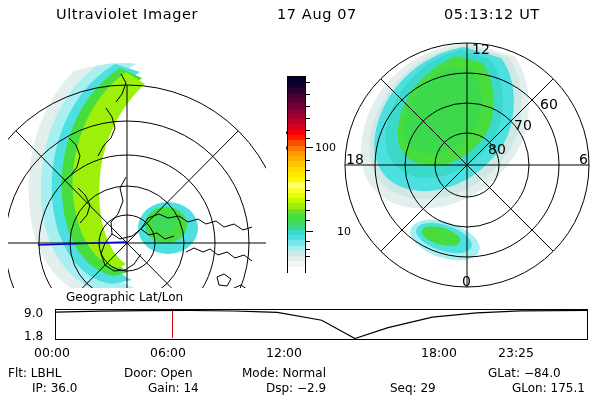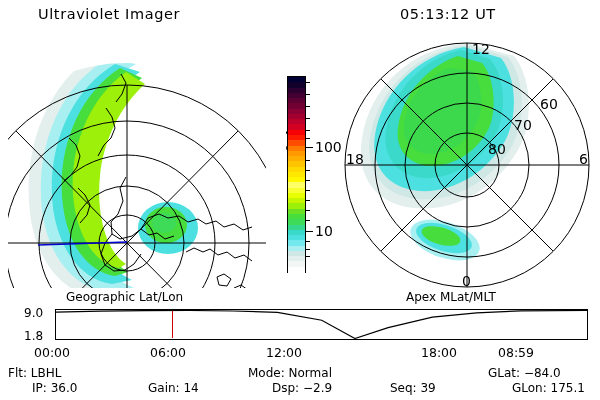--- a/index.html
+++ b/index.html
@@ -4,72 +4,73 @@
 <title>Ultraviolet Imager</title>
 <style>
   html,body{margin:0;padding:0;background:#ffffff;}
   body{width:600px;height:400px;overflow:hidden;
        font-family:"DejaVu Sans","Liberation Sans",sans-serif;color:#000;}
   #root{position:relative;width:600px;height:400px;}
 
   
   .header{position:absolute;left:0;top:6px;width:600px;height:26px;}
   .header span{position:absolute;top:0;font-size:14.5px;letter-spacing:.6px;white-space:nowrap;}
-  .h-title{left:38px;}
+  .h-title{left:56px;}
   .h-date{left:277px;}
-  .h-time{left:400px;text-align:right;}
+  .h-time{left:444px;text-align:right;}
 
   
   .panel{position:absolute;}
   .panel svg{display:block;}
 
   .cap{position:absolute;font-size:12px;white-space:nowrap;}
   .cap-geo{left:66px;top:290px;}
   .cap-apex{left:406px;top:290px;}
 
   
   .cbar-wrap{position:absolute;left:265px;top:60px;width:86px;height:230px;}
   .cbar{position:absolute;left:22px;top:16px;width:19px;height:197px;
         border:1px solid #000;box-sizing:border-box;}
   .cbar-seg{position:absolute;left:0;width:100%;}
   .cbar-ticks{position:absolute;left:41px;top:16px;width:7px;height:197px;}
   .ctick{position:absolute;left:0;height:1px;background:#000;}
   .ctick.major{width:7px;}
   .ctick.minor{width:4px;}
-  .clabel{position:absolute;left:50px;font-size:14px;white-space:nowrap;
+  .clabel{position:absolute;left:50px;font-size:11px;white-space:nowrap;
           transform:translateY(-50%);}
   .cbar-axis-label{position:absolute;left:-52px;top:50%;width:160px;
         text-align:center;font-size:12.5px;white-space:nowrap;
         transform:translateY(-50%) rotate(-90deg);transform-origin:center center;}
   .cbar-axis-label sup{font-size:9px;vertical-align:super;}
 
   
   .alt{position:absolute;left:0;top:303px;width:600px;height:48px;}
   .alt-ytick{position:absolute;left:24px;font-size:12px;white-space:nowrap;
              transform:translateY(-50%);}
   .alt-box{position:absolute;left:55px;top:6px;width:533px;height:31px;
            border:1px solid #000;box-sizing:border-box;}
   .alt-marker{position:absolute;width:1px;top:1px;bottom:1px;background:#d00000;}
   .xtick{position:absolute;font-size:12.5px;white-space:nowrap;top:42px;}
 
   
   .footer{position:absolute;left:0;top:366px;width:560px;height:32px;font-size:12px;}
   .footer span{position:absolute;white-space:nowrap;}
   .f-r1{top:0;}
   .f-r2{top:15px;margin-left:24px;}
-  .fc0{left:8px;}  .fc1{left:124px;} .fc2{left:248px;text-align:center;}
+  .fc0{left:8px;}  .fc1{left:124px;} .fc2{left:242px;text-align:center;}
   .fc3{left:366px;} .fc4{left:488px;}
 </style>
 </head>
 <body>
 
 <div id="root">
 
   <div class="header">
     <span class="h-title">Ultraviolet Imager</span>
+    <span class="h-date">17 Aug 07</span>
     <span class="h-time">05:13:12 UT</span>
   </div>
 
   <div class="panel" style="left:8px;top:38px;">
     <svg width="258" height="250" viewBox="0 0 258 250">
       <defs>
         <clipPath id="geoClip">
           <circle cx="119" cy="205" r="180"></circle>
         </clipPath>
         <radialGradient id="auroraArc" cx="0.5" cy="0.5" r="0.5">
@@ -197,21 +198,21 @@
         <div class="ctick minor" style="top: 104px;"></div>
         <div class="ctick minor" style="top: 114px;"></div>
         <div class="ctick minor" style="top: 124px;"></div>
         <div class="ctick minor" style="top: 134px;"></div>
         <div class="ctick minor" style="top: 144px;"></div>
         <div class="ctick minor" style="top: 165px;"></div>
         <div class="ctick minor" style="top: 173px;"></div>
         <div class="ctick minor" style="top: 180px;"></div>
       </div>
     <div class="clabel" style="top:87px;">100</div>
-    <div class="clabel" style="top:171px;">10</div>
+    <div class="clabel" style="top:171px;margin-left:22px;">10</div>
   </div>
 
   <div class="panel" style="left:336px;top:38px;">
     <svg width="262" height="256" viewBox="0 0 262 256">
       <defs>
         <clipPath id="apexClip">
             <circle cx="131" cy="127" r="122"></circle>
           </clipPath>
       </defs>
 
@@ -253,46 +254,46 @@
       <text x="136" y="16" font-size="14" font-family="DejaVu Sans, sans-serif">12</text>
       <text x="10" y="126" font-size="14" font-family="DejaVu Sans, sans-serif">18</text>
       <text x="243" y="126" font-size="14" font-family="DejaVu Sans, sans-serif">6</text>
       <text x="126" y="248" font-size="14" font-family="DejaVu Sans, sans-serif">0</text>
 
       <text x="204" y="71" font-size="14" font-family="DejaVu Sans, sans-serif">60</text>
       <text x="178" y="92" font-size="14" font-family="DejaVu Sans, sans-serif">70</text>
       <text x="152" y="116" font-size="14" font-family="DejaVu Sans, sans-serif">80</text>
     </svg>
   </div>
-  <span class="cap cap-apex">Apex MLat/MLT</span>
 
   <div class="alt">
 
     <span class="alt-ytick" style="top:10px;text-align:right;">9.0</span>
     <span class="alt-ytick" style="top:33px;">1.8</span>
 
     <div class="alt-box">
       <svg width="531" height="29" viewBox="0 0 531 29" preserveAspectRatio="none">
         <polyline id="alt-curve" fill="none" stroke="#000" stroke-width="1.2" points="0.0,2.2 44.3,1.1 88.6,0.6 132.8,0.5 177.1,1.0 221.4,2.4 265.7,10.2 298.9,28.5 332.1,17.6 376.4,7.1 420.7,2.8 464.9,0.9 531.0,0.5"></polyline>
       </svg>
       <div class="alt-marker" id="alt-marker" style="left: 115.5px; background: rgb(208, 0, 0);"></div>
     </div>
 
     <span class="xtick" style="left:34px;">00:00</span>
     <span class="xtick" style="left:150px;">06:00</span>
     <span class="xtick" style="left:266px;">12:00</span>
     <span class="xtick" style="left:382px;margin-left:39px;">18:00</span>
-    <span class="xtick" style="left:498px;">08:59</span>
+    <span class="xtick" style="left:498px;">23:25</span>
   </div>
 
   <div class="footer">
     <span class="f-r1 fc0">Flt: LBHL</span>
+    <span class="f-r1 fc1">Door: Open</span>
     <span class="f-r1 fc2">Mode: Normal</span>
     <span class="f-r1 fc4">GLat: −84.0</span>
 
     <span class="f-r2 fc0">IP: 36.0</span>
     <span class="f-r2 fc1">Gain: 14</span>
     <span class="f-r2 fc2">Dsp:   −2.9</span>
-    <span class="f-r2 fc3">Seq: 39</span>
+    <span class="f-r2 fc3">Seq: 29</span>
     <span class="f-r2 fc4">GLon: 175.1</span>
   </div>
 
 </div>
 
 </body></html>

